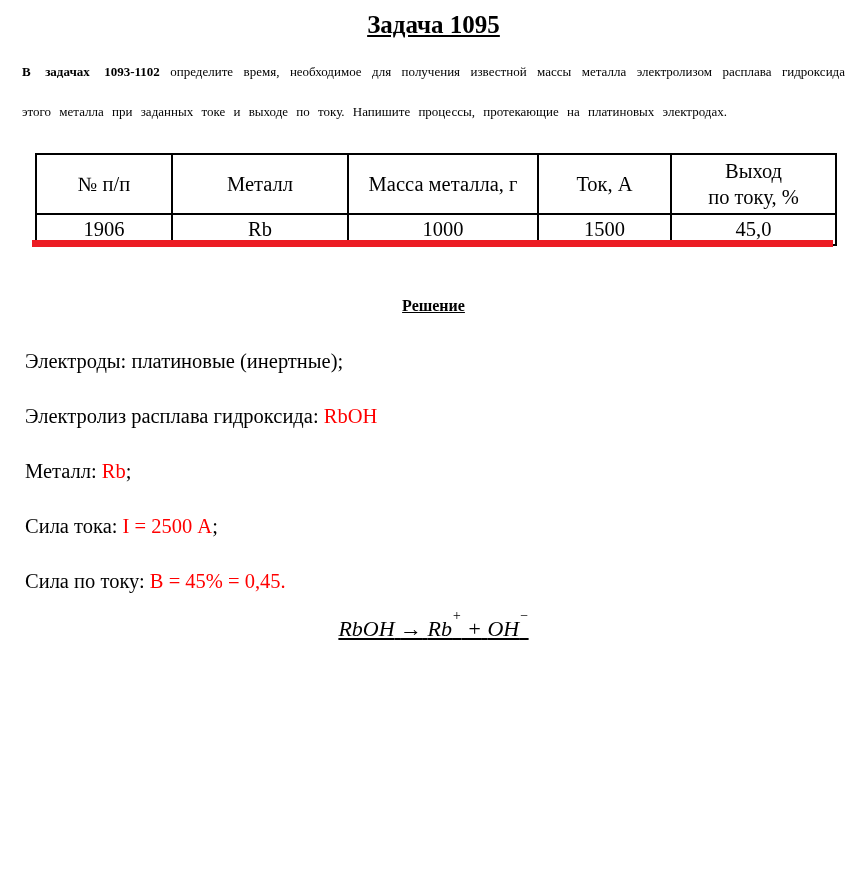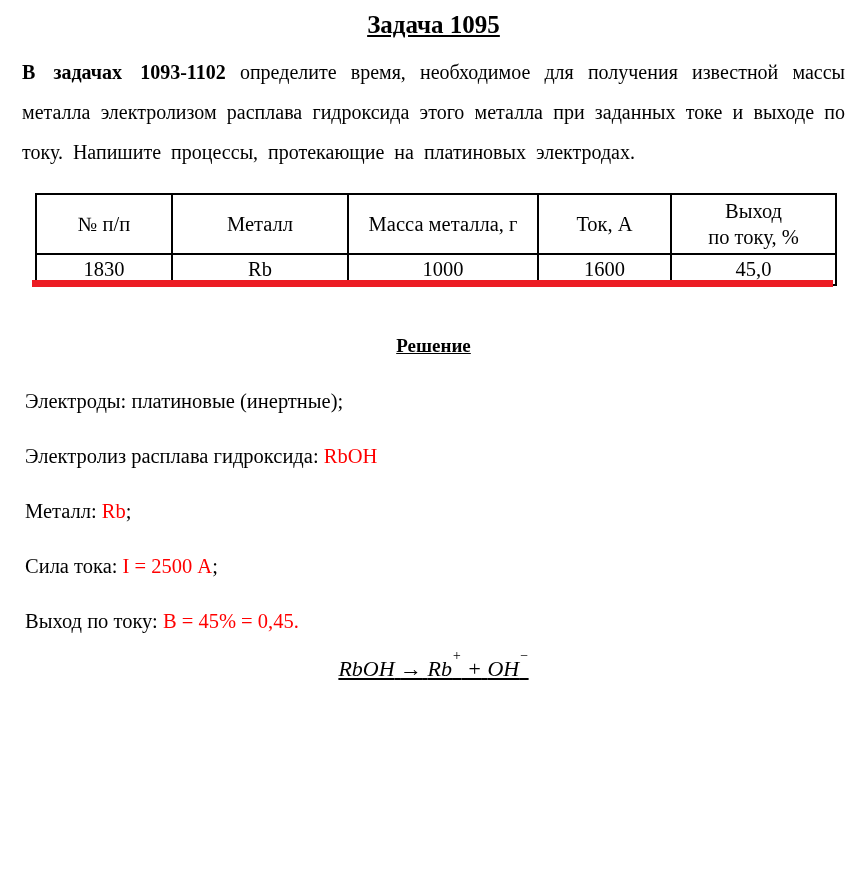--- a/index.html
+++ b/index.html
@@ -15,21 +15,21 @@
     font-family:"Liberation Serif","DejaVu Serif",serif;
   }
   .title{
     margin:10px 0 0 0;
     text-align:center;
     font-size:25px;line-height:30px;font-weight:bold;
     text-decoration:underline;
   }
   .intro{
     margin:12px 22px 0 22px;
-    font-size:20px;line-height:40px;
+    font-size:13px;line-height:40px;
     text-align:justify;word-spacing:5px;
   }
   .intro b{word-spacing:9px;}
   table.data-table{
     margin:21px 0 0 35px;
     border-collapse:collapse;
     width:800px;table-layout:fixed;
   }
   table.data-table th,table.data-table td{
     border:2px solid #000;
@@ -41,21 +41,21 @@
   .th-line{display:block;line-height:26px;}
   .red-line{
     position:relative;
     margin:-6px 0 0 32px;
     width:801px;height:7px;
     background:var(--line-red);
   }
   .solution-title{
     margin:46px 0 0 0;
     text-align:center;
-    font-size:19px;line-height:26px;font-weight:bold;
+    font-size:16px;line-height:26px;font-weight:bold;
     text-decoration:underline;
   }
   .sol{
     margin:30px 0 0 25px;
     font-size:20.5px;line-height:25px;
   }
   .red{color:var(--red);}
   sub.red,sup.red{color:var(--red);}
   .sol sub{font-size:14px;line-height:0;position:relative;top:4px;}
   .dissoc{
@@ -97,39 +97,39 @@
         <th>Масса металла, г</th>
         <th>Ток, А</th>
         <th>
           <span class="th-line">Выход</span>
           <span class="th-line">по току, %</span>
         </th>
       </tr>
     </thead>
     <tbody>
       <tr>
-        <td>1830</td>
+        <td>1906</td>
         <td>Rb</td>
         <td>1000</td>
-        <td>1600</td>
+        <td>1500</td>
         <td>45,0</td>
       </tr>
     </tbody>
   </table>
   <div class="red-line"></div>
 
   <h2 class="solution-title">Решение</h2>
 
   <p class="sol"><span>Электроды: платиновые (инертные);</span></p>
 
   <p class="sol"><span>Электролиз расплава гидроксида: </span><span class="red">RbOH</span></p>
 
   <p class="sol"><span>Металл: </span><span class="red">Rb</span><span>;</span></p>
 
 
   <p class="sol"><span>Сила тока: </span><span class="red">I = 2500 А</span><span>;</span></p>
 
-  <p class="sol"><span>Выход по току: </span><span class="red">В = 45% = 0,45.</span></p>
+  <p class="sol"><span>Сила по току: </span><span class="red">В = 45% = 0,45.</span></p>
 
 
   <p class="formula"><span>RbOH</span> <span class="arrow">→</span> <span>Rb</span><sup>+</sup> <span>+</span> <span>OH</span><sup>−</sup></p>
 
 </div>
 
 </body></html>

